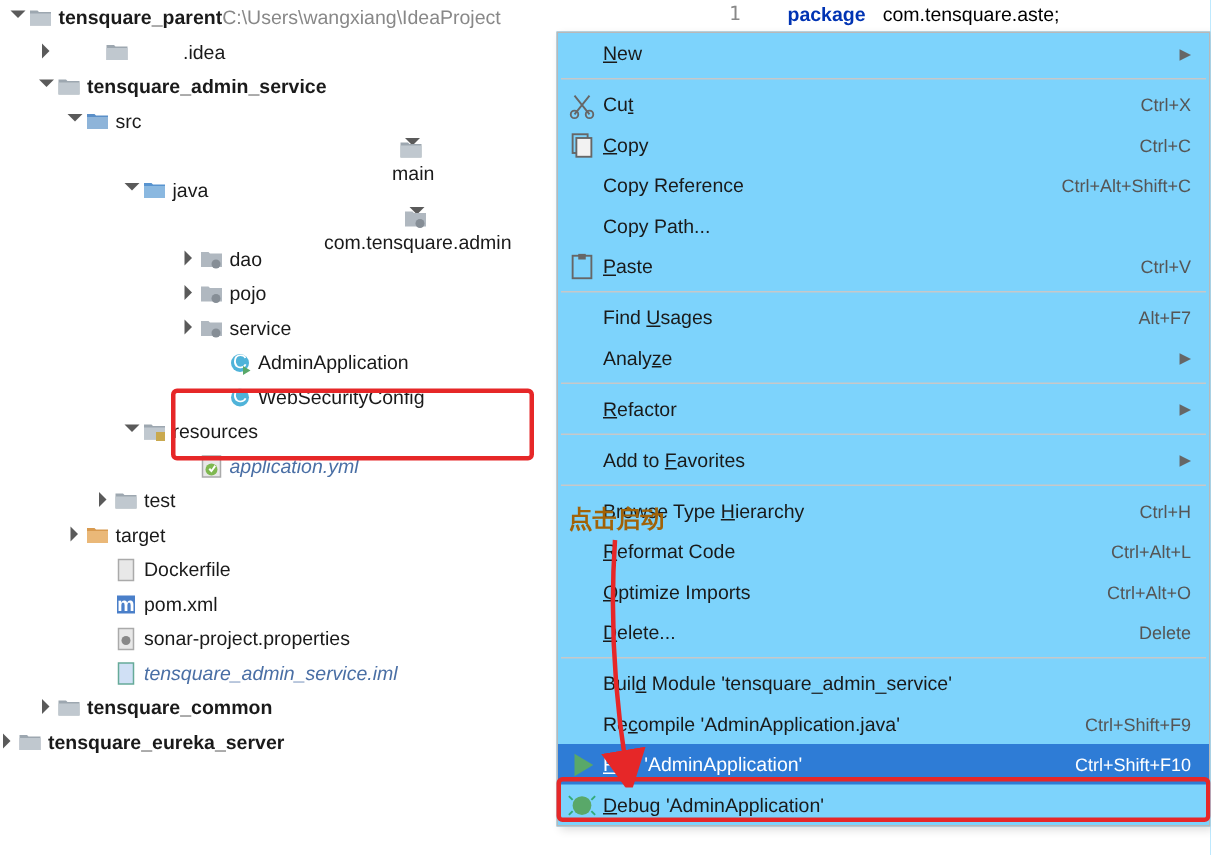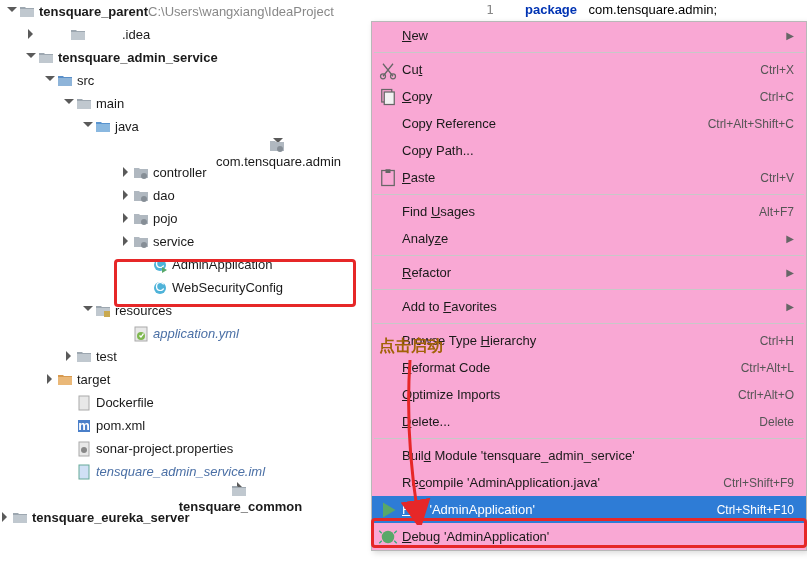--- a/index.html
+++ b/index.html
@@ -16,21 +16,21 @@
 .icon svg { width:16px; height:16px; display:block; }
 .tree-label { color:#1a1a1a; }
 .tree-label.bold { font-weight:bold; }
 .tree-label.gray { color:#888; }
 .tree-label.blue { color:#4a6fa5; font-style:italic; }
 .editor-top { height:20px; display:flex; }
 .line-no { width:70px; text-align:center; color:#888; font-family:Consolas,monospace; padding-top:2px; }
 .code { flex:1; font-family:Consolas,monospace; padding-top:2px; }
 .code .kw { color:#0033b3; font-weight:bold; }
 .code .pkg { color:#000; }
-.menu { position:absolute; left:371px; top:21px; width:436px; background:#f9a8d4; border:1px solid #b8b8b8; box-shadow:2px 2px 6px rgba(0,0,0,0.15); }
+.menu { position:absolute; left:371px; top:21px; width:436px; background:#7dd3fc; border:1px solid #b8b8b8; box-shadow:2px 2px 6px rgba(0,0,0,0.15); }
 .menu-item { display:flex; align-items:center; height:27px; padding:0 12px 0 6px; cursor:default; }
 .menu-item.selected { background:#2e7cd6; color:#fff; }
 .menu-item.selected .mi-label, .menu-item.selected .mi-shortcut { color:#fff; }
 .mi-icon { width:20px; display:flex; align-items:center; justify-content:center; }
 .mi-label { flex:1; padding-left:4px; color:#1a1a1a; }
 .mi-label .ul { text-decoration:underline; }
 .mi-shortcut { color:#555; font-size:12px; }
 .mi-arrow { color:#666; font-size:10px; margin-left:6px; }
 .menu-sep { height:1px; background:#c8c8c8; margin:3px 2px; }
 .ann-text { position:absolute; color:#a16207; font-weight:bold; font-size:16px; left:379px; top:336px; z-index:10; }
@@ -77,21 +77,21 @@
         <div class="tree-row" style="padding-left: 45px;">
           <span class="arrow open"></span>
           <span class="icon">
             <svg viewBox="0 0 16 16">
               <path fill="#5a8fc8" d="M1 3h5l1 1h8v9H1z"></path>
               <path fill="#8eb4d9" d="M1 5h14v8H1z"></path>
             </svg>
           </span>
           <span class="tree-label">src</span>
         </div>
-        <div class="tree-row" style="padding-left: 64px;">
+        <div class="tree-row" style="padding-left: 96px; flex-direction: column;">
           <span class="arrow open"></span>
           <span class="icon">
             <svg viewBox="0 0 16 16">
               <path fill="#9da7b0" d="M1 3h5l1 1h8v9H1z"></path>
               <path fill="#c0c8cf" d="M1 5h14v8H1z"></path>
             </svg>
           </span>
           <span class="tree-label">main</span>
         </div>
         <div class="tree-row" style="padding-left: 83px;">
@@ -106,30 +106,20 @@
         </div>
         <div class="tree-row" style="padding-left: 102px; flex-direction: column;">
           <span class="arrow open"></span>
           <span class="icon">
             <svg viewBox="0 0 16 16">
               <path fill="#b0b8c0" d="M1 3h5l1 1h8v9H1z"></path>
               <circle cx="11" cy="11" r="3" fill="#868e96"></circle>
             </svg>
           </span>
           <span class="tree-label">com.tensquare.admin</span>
-        </div>
-        <div class="tree-row" style="padding-left: 121px;">
-          <span class="arrow closed"></span>
-          <span class="icon">
-            <svg viewBox="0 0 16 16">
-              <path fill="#b0b8c0" d="M1 3h5l1 1h8v9H1z"></path>
-              <circle cx="11" cy="11" r="3" fill="#868e96"></circle>
-            </svg>
-          </span>
-          <span class="tree-label">controller</span>
         </div>
         <div class="tree-row" style="padding-left: 121px;">
           <span class="arrow closed"></span>
           <span class="icon">
             <svg viewBox="0 0 16 16">
               <path fill="#b0b8c0" d="M1 3h5l1 1h8v9H1z"></path>
               <circle cx="11" cy="11" r="3" fill="#868e96"></circle>
             </svg>
           </span>
           <span class="tree-label">dao</span>
@@ -248,21 +238,21 @@
         </div>
         <div class="tree-row" style="padding-left: 64px;">
           <span class="arrow none"></span>
           <span class="icon">
             <svg viewBox="0 0 16 16">
               <rect x="3" y="1" width="10" height="14" fill="#d0e0f5" stroke="#6a9"></rect>
             </svg>
           </span>
           <span class="tree-label blue">tensquare_admin_service.iml</span>
         </div>
-        <div class="tree-row" style="padding-left: 26px; flex-direction: column;">
+        <div class="tree-row" style="padding-left: 26px;">
           <span class="arrow closed"></span>
           <span class="icon">
             <svg viewBox="0 0 16 16">
               <path fill="#9da7b0" d="M1 3h5l1 1h8v9H1z"></path>
               <path fill="#c0c8cf" d="M1 5h14v8H1z"></path>
             </svg>
           </span>
           <span class="tree-label bold">tensquare_common</span>
         </div>
         <div class="tree-row" style="">
@@ -275,21 +265,21 @@
           </span>
           <span class="tree-label bold">tensquare_eureka_server</span>
         </div>
       </div>
   </div>
   <div class="right">
     <div class="editor-top">
       <div class="line-no">1</div>
       <div class="code">
         <span class="kw">package</span>
-        <span>&nbsp;</span><span class="pkg">com.tensquare.admin;</span>
+        <span>&nbsp;</span><span class="pkg">com.tensquare.aste;</span>
       </div>
     </div>
   </div>
 </div>
 
 <div class="menu" id="context-menu">
     <div class="menu-item">
       <span class="mi-icon"></span>
       <span class="mi-label"><span class="ul">N</span>ew</span>
       <span class="mi-arrow">▶</span>

